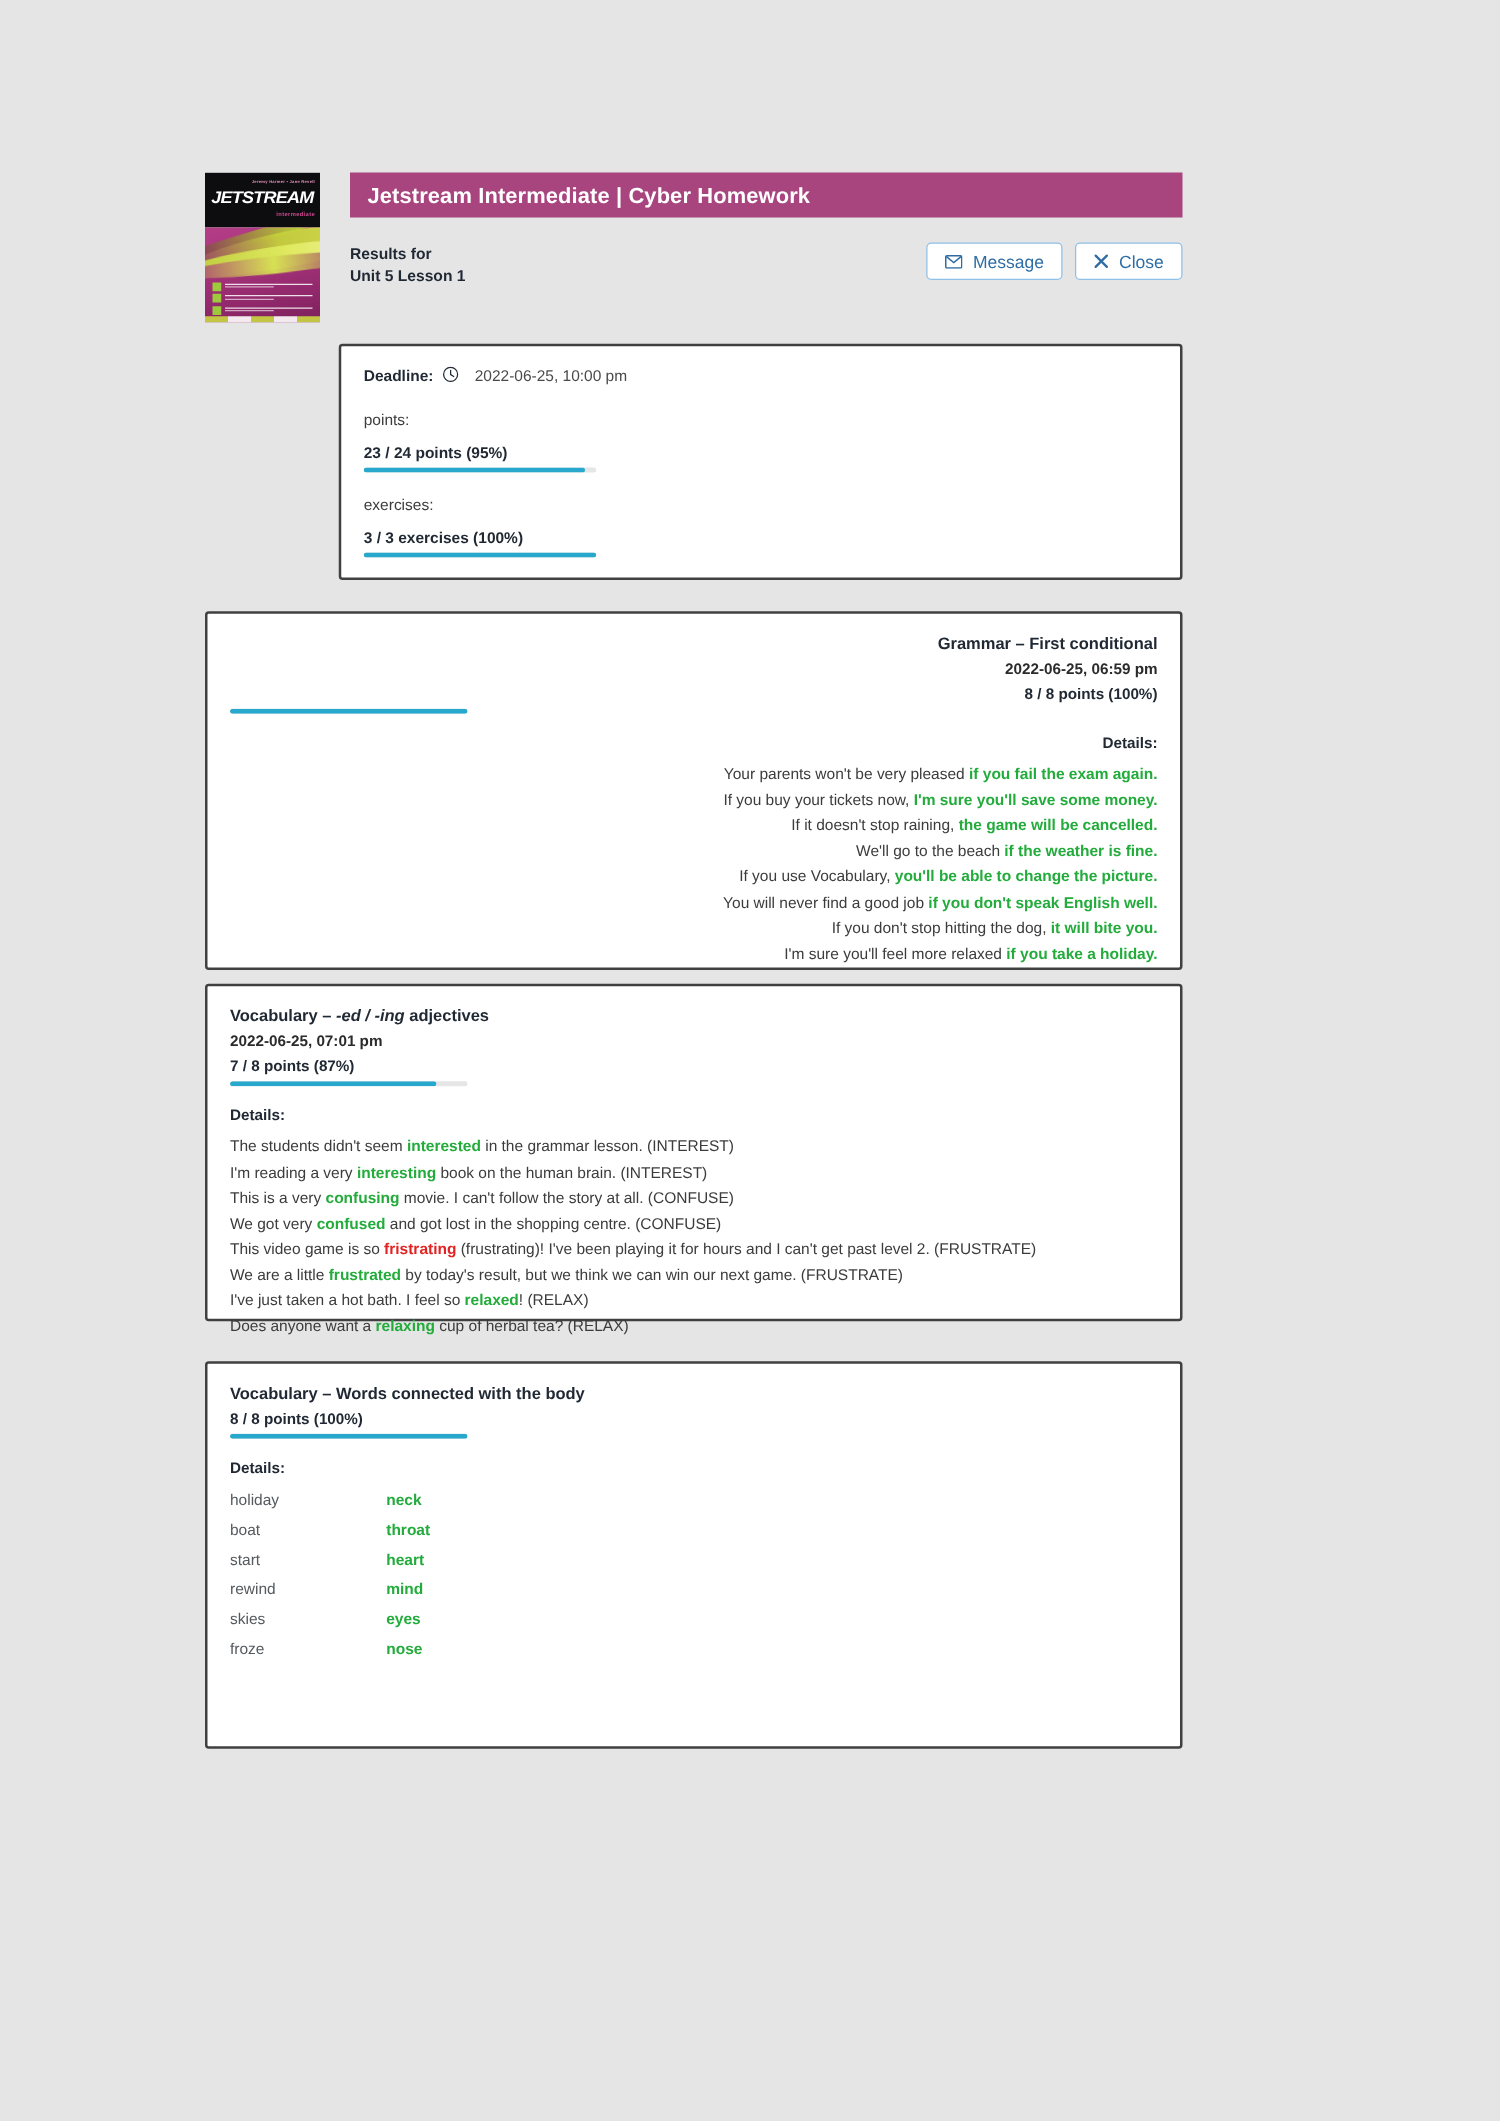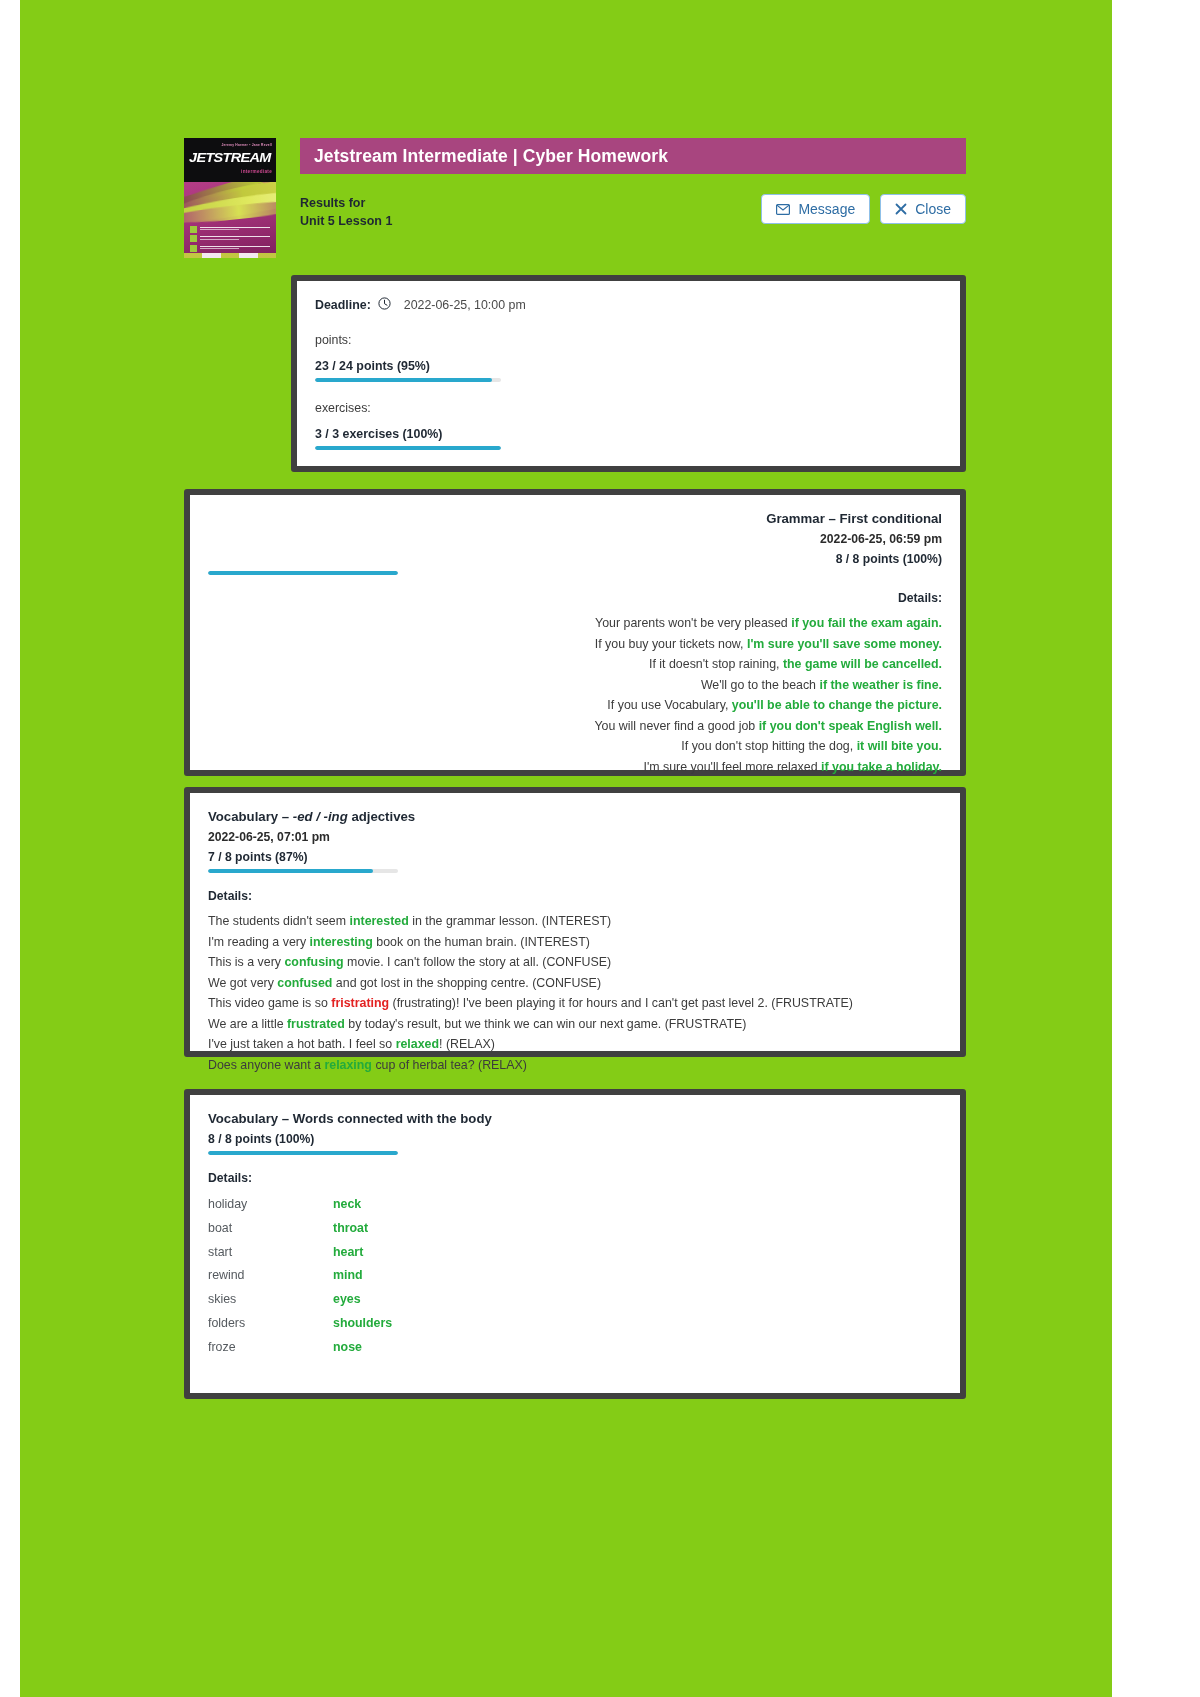--- a/index.html
+++ b/index.html
@@ -3,25 +3,24 @@
 <meta charset="utf-8">
 <style>
   * { box-sizing: border-box; }
   html, body {
     margin: 0; padding: 0;
     background: #ffffff;
     font-family: "Liberation Sans", sans-serif;
   }
   #page {
     position: relative;
-    width: 1092px;
+    width: 1200px;
     height: 1697px;
-    background: #84cc16;
+    background: #e5e5e5;
     overflow: hidden;
-    margin-left: 20px;
   }
 
   
   .header-wrap {
     position: absolute;
     left: 164px;
     top: 138px;
     width: 782px;
   }
   .book-col {
@@ -183,21 +182,21 @@
     cursor: pointer;
     font-family: "Liberation Sans", sans-serif;
     line-height: 1;
   }
   .btn svg { display: block; }
 
   
   .card {
     position: absolute;
     background: #ffffff;
-    border: 6px solid #404040;
+    border: 2px solid #404040;
     border-radius: 3px;
   }
   .card-inner { padding: 16px 18px 16px 18px; }
 
   .summary-card {
     left: 271px;
     top: 275px;
     width: 675px;
   }
   .deadline-row {
@@ -457,24 +456,20 @@
           </div>
           <div class="pair-row">
             <div class="pair-a">rewind</div>
             <div class="pair-b">mind</div>
           </div>
           <div class="pair-row">
             <div class="pair-a">skies</div>
             <div class="pair-b">eyes</div>
           </div>
           <div class="pair-row">
-            <div class="pair-a">folders</div>
-            <div class="pair-b">shoulders</div>
-          </div>
-          <div class="pair-row">
             <div class="pair-a">froze</div>
             <div class="pair-b">nose</div>
           </div>
         </div>
       </div>
     </div>
 
 </div>
 
 </body></html>

